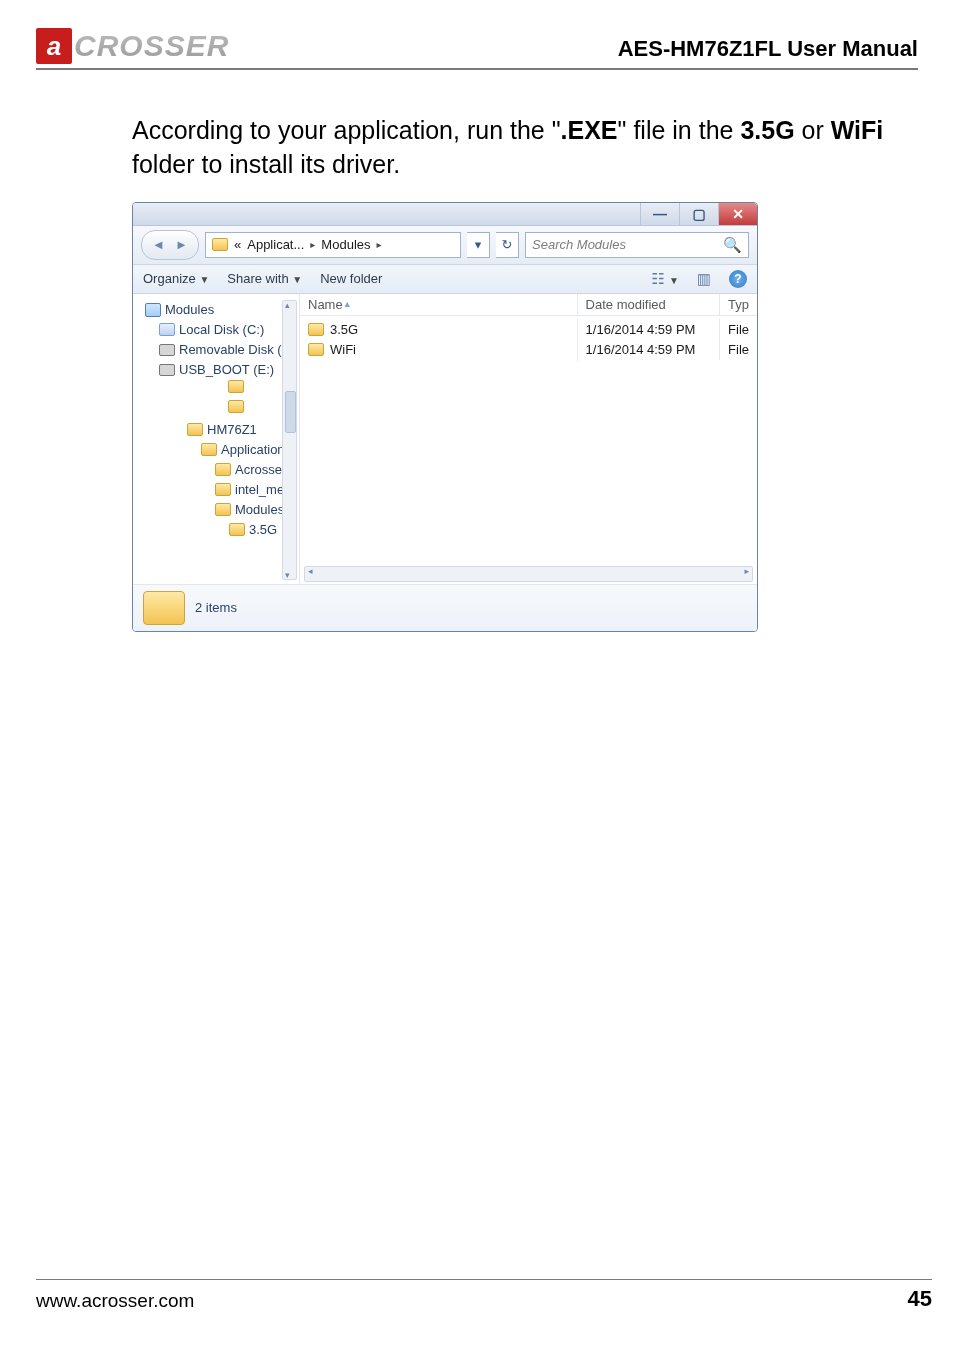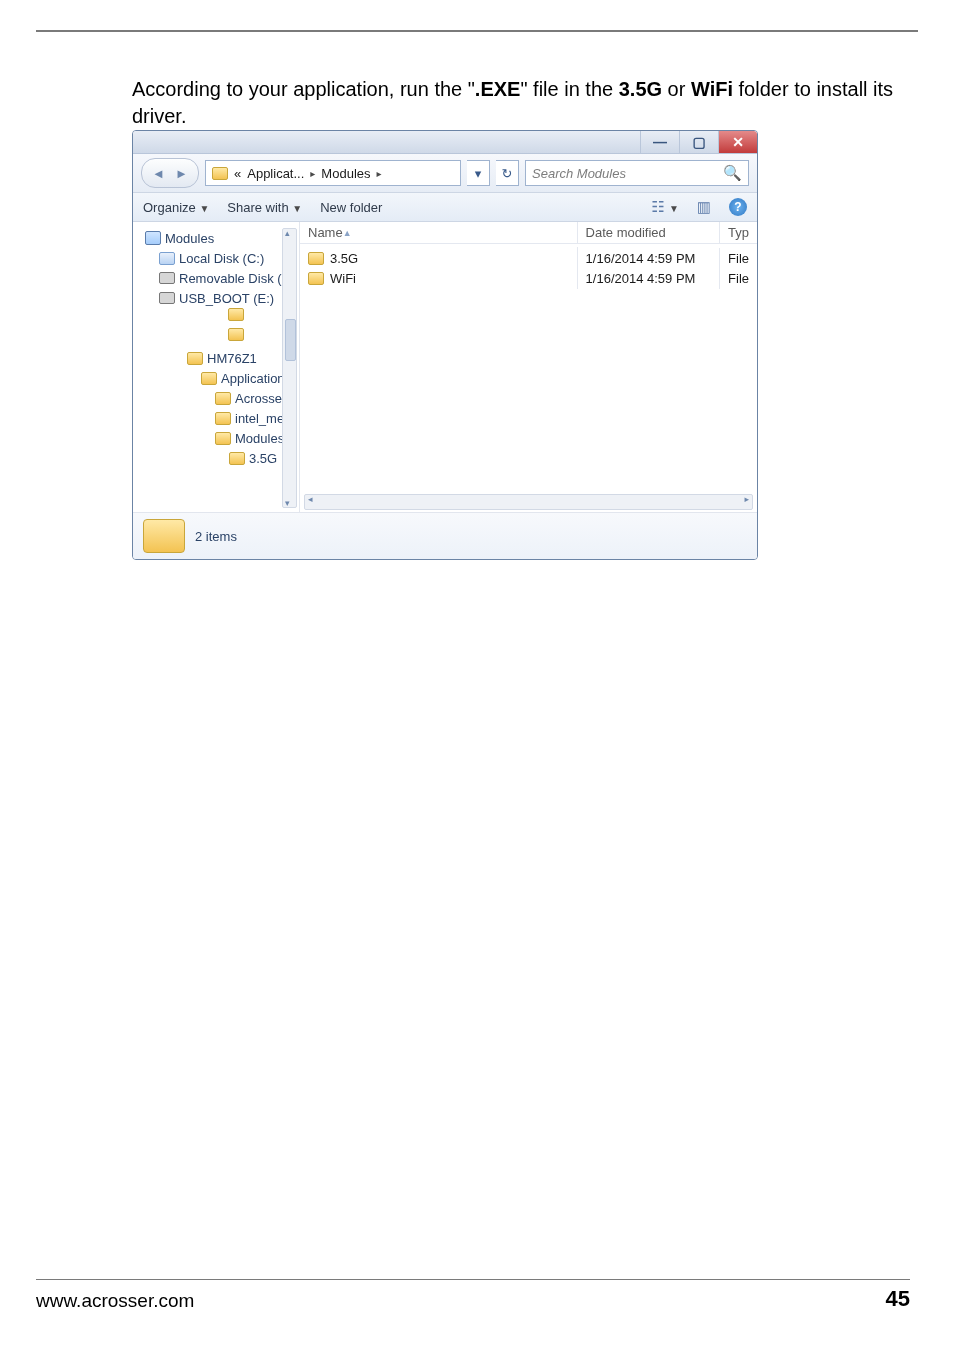--- a/index.html
+++ b/index.html
@@ -59,22 +59,22 @@
     padding-bottom: 4px;
   }
   .header-rule {
     border: 0;
     border-top: 2px solid #7a7a7a;
     margin: 2px 0 0 0;
   }
 
   
   .body-text {
-    margin: 44px 0 0 96px;
-    font-size: 20px;
+    margin: 44px 0 20px 96px;
+    font-size: 25px;
     line-height: 1.35;
     max-width: 790px;
   }
   .body-text b { font-weight: 700; }
 
   
   .explorer {
     margin-left: 96px;
     width: 624px;
     border: 1px solid #6b84a5;
@@ -255,36 +255,43 @@
   }
   .big-folder {
     width:40px;height:32px;
     background:linear-gradient(#ffe9a6,#f3c352);
     border:1px solid #c9a63a; border-radius:4px;
   }
 
   
   .footer {
     position: absolute;
-    left: 36px; right: 44px; bottom: 42px;
+    left: 36px; right: 22px; bottom: 42px;
     border-top: 1px solid #7a7a7a;
     display: flex;
     justify-content: space-between;
     align-items: flex-end;
     padding-top: 6px;
     font-size: 19px;
   }
   .footer .pageno { font-weight: 700; font-size: 22px; }
   .tri { font-size:10px; color:#4a4a4a; }
 </style>
 </head>
 <body>
 
 <div class="page">
 
+  <div class="header-row">
+    <div class="logo">
+      <div class="logo-mark"></div>
+      <div class="logo-word">CROSSER</div>
+    </div>
+    <div class="manual-title">AES-HM76Z1FL User Manual</div>
+  </div>
   <hr class="header-rule">
 
   <p class="body-text">
     <span>According to your application, run the "</span><b>.EXE</b><span>" file in the </span><b>3.5G</b><span> or </span><b>WiFi</b><span> folder to install its driver.</span>
   </p>
 
   <div class="explorer">
 
     <div class="titlebar">
       <div class="win-btn">—</div>

